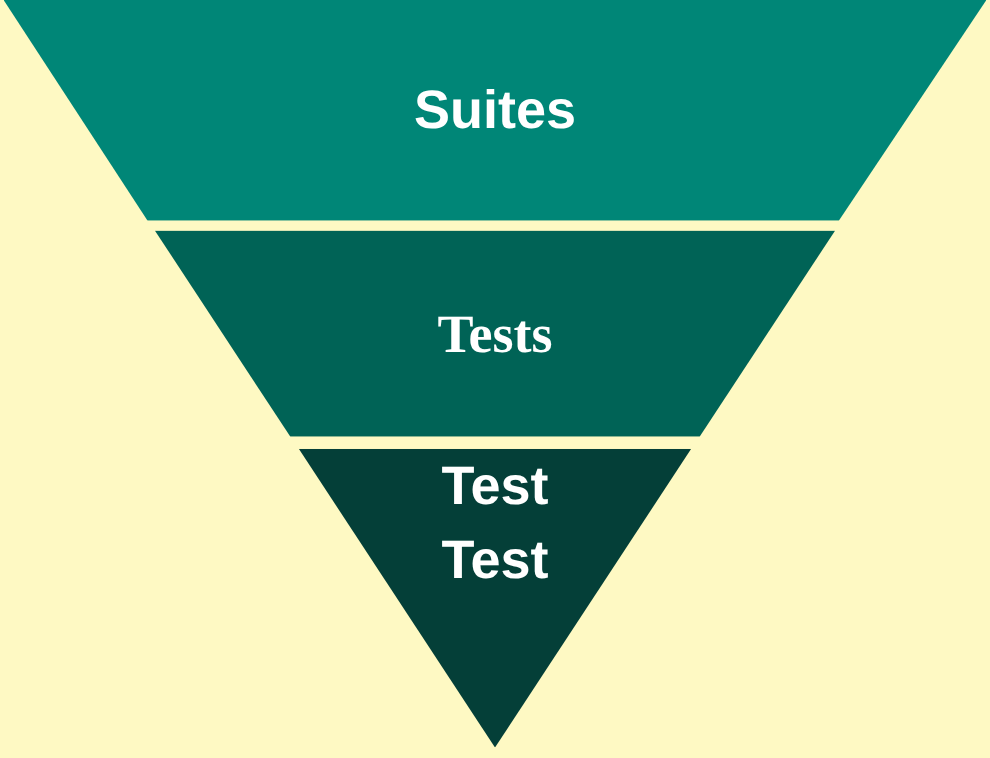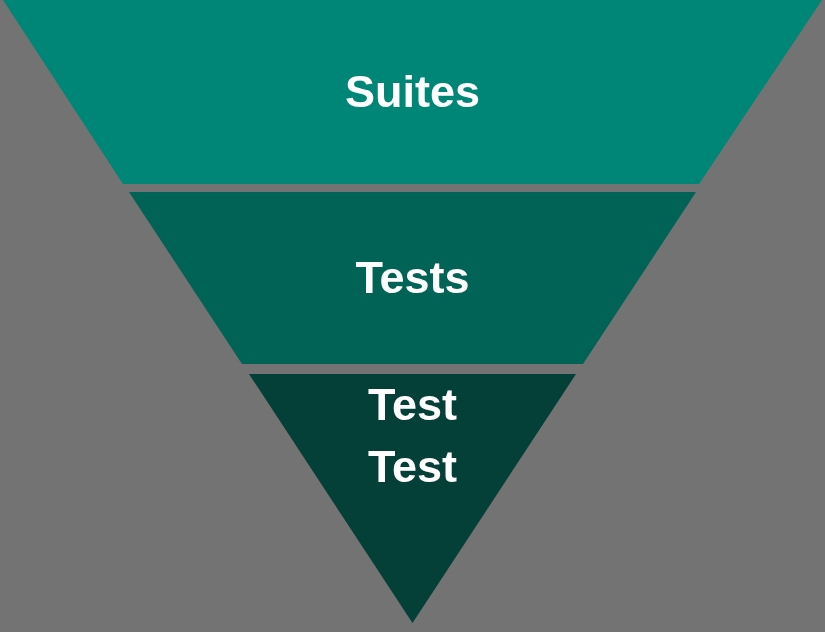--- a/index.html
+++ b/index.html
@@ -29,20 +29,21 @@
     width: 819px;
     height: 184px;
     clip-path: polygon(0px 0px, 819px 0px, 696px 184px, 120px 184px);
   }
   .level-tests {
     left: 129px;
     top: 192px;
     width: 567px;
     height: 172px;
     clip-path: polygon(0px 0px, 567px 0px, 454px 172px, 113px 172px);
+    font-family: Liberation Serif, serif;
   }
   .level-test-steps {
     left: 249px;
     top: 374px;
     width: 327px;
     height: 249px;
     clip-path: polygon(0 0, 100% 0, 50% 100%);
     align-items: flex-start;
     box-sizing: border-box;
     padding-top: 0;
@@ -54,21 +55,21 @@
   .label-stack {
     display: flex;
     flex-direction: column;
     line-height: 1.38;
     text-align: center;
   }
 </style>
 </head>
 <body>
 
-<div class="stage" style="background-color: #737373; color: rgb(255, 255, 255);">
+<div class="stage" style="background-color: #fef9c3; color: rgb(255, 255, 255);">
 
   <div class="level level-suites" style="background-color: rgb(0, 134, 119);">
     <span class="label">Suites</span>
   </div>
 
   <div class="level level-tests" style="background-color: rgb(0, 99, 86);">
     <span class="label">Tests</span>
   </div>
 
   <div class="level level-test-steps" style="background-color: rgb(4, 63, 56);">

